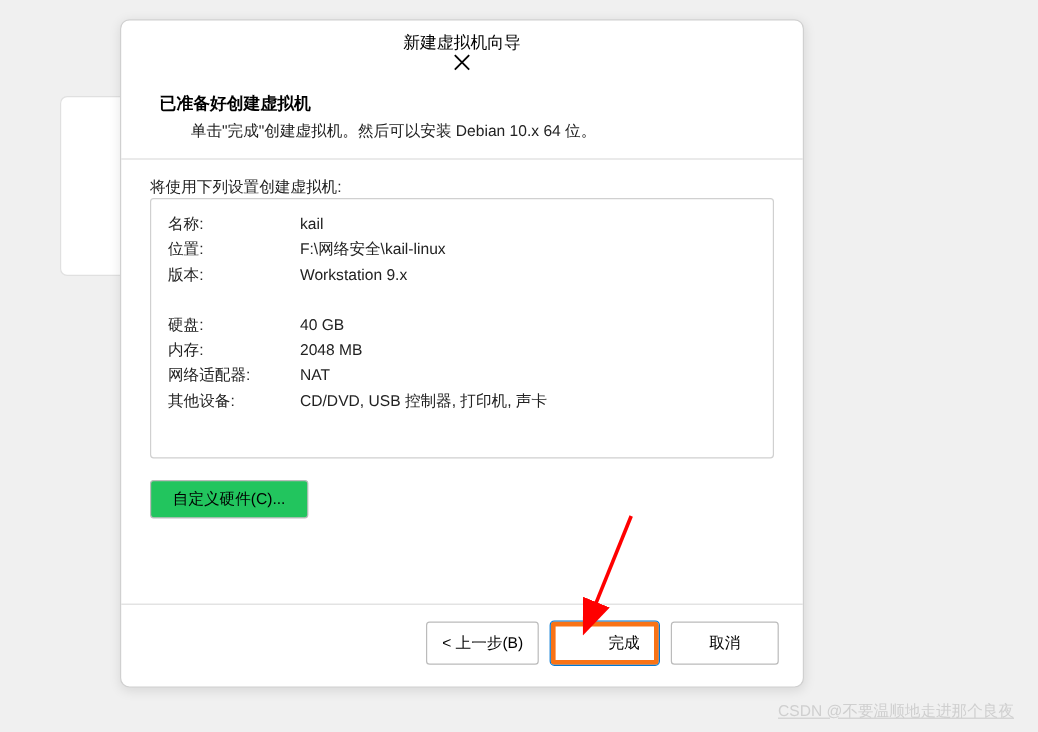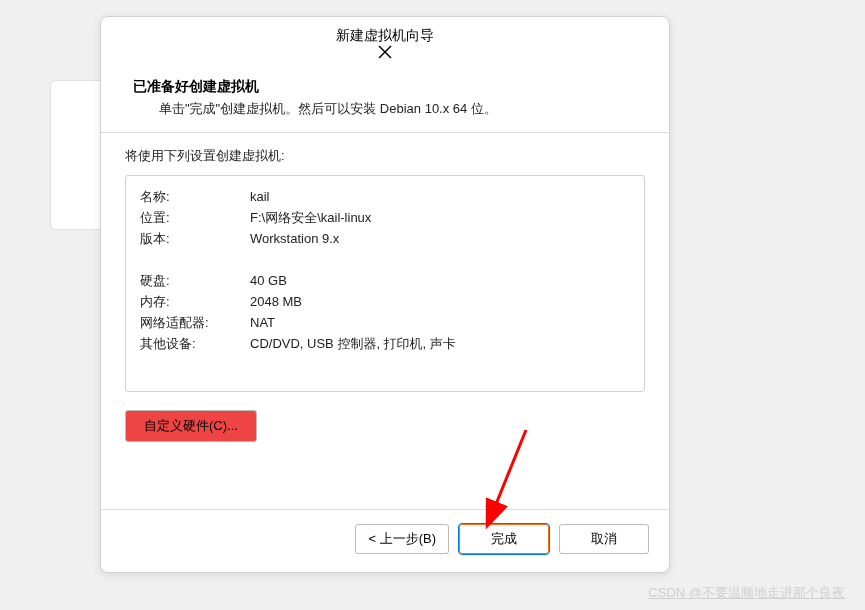--- a/index.html
+++ b/index.html
@@ -56,21 +56,21 @@
       color: #222;
       padding-left: 26px;
     }
     .content-section {
       padding: 14px 24px 10px 24px;
       flex: 1;
     }
     .content-label {
       font-size: 13px;
       color: #222;
-      margin-bottom: 10px;
+      margin-bottom: 0;
     }
     .settings-box {
       border: 1px solid #d0d0d0;
       border-radius: 3px;
       padding: 10px 14px;
       height: 217px;
     }
     .settings-table {
       width: 100%;
       border-collapse: collapse;
@@ -87,21 +87,21 @@
     .settings-table td:first-child {
       width: 110px;
     }
     .spacer-row td {
       height: 18px;
     }
     .customize-btn {
       margin-top: 18px;
       padding: 6px 18px;
       font-size: 13px;
-      background: #ef4444;
+      background: #22c55e;
       border: 1px solid #bbb;
       border-radius: 3px;
       cursor: pointer;
       font-family: inherit;
     }
     .button-row {
       display: flex;
       justify-content: flex-end;
       gap: 10px;
       padding: 14px 20px 18px 20px;
@@ -111,22 +111,23 @@
       min-width: 90px;
       padding: 5px 12px;
       font-size: 13px;
       background: #fff;
       border: 1px solid #bbb;
       border-radius: 3px;
       cursor: pointer;
       font-family: Liberation Sans, sans-serif;
     }
     .dlg-btn.focused {
-      border: 1px solid #f97316;
+      border: 4px solid #f97316;
       outline: 1px solid #0078d4;
+      text-align: right;
     }
     .bg-panel {
       position: absolute;
       left: 50px;
       top: 80px;
       width: 70px;
       height: 150px;
       background: #fff;
       border: 1px solid #e0e0e0;
       border-radius: 6px;

